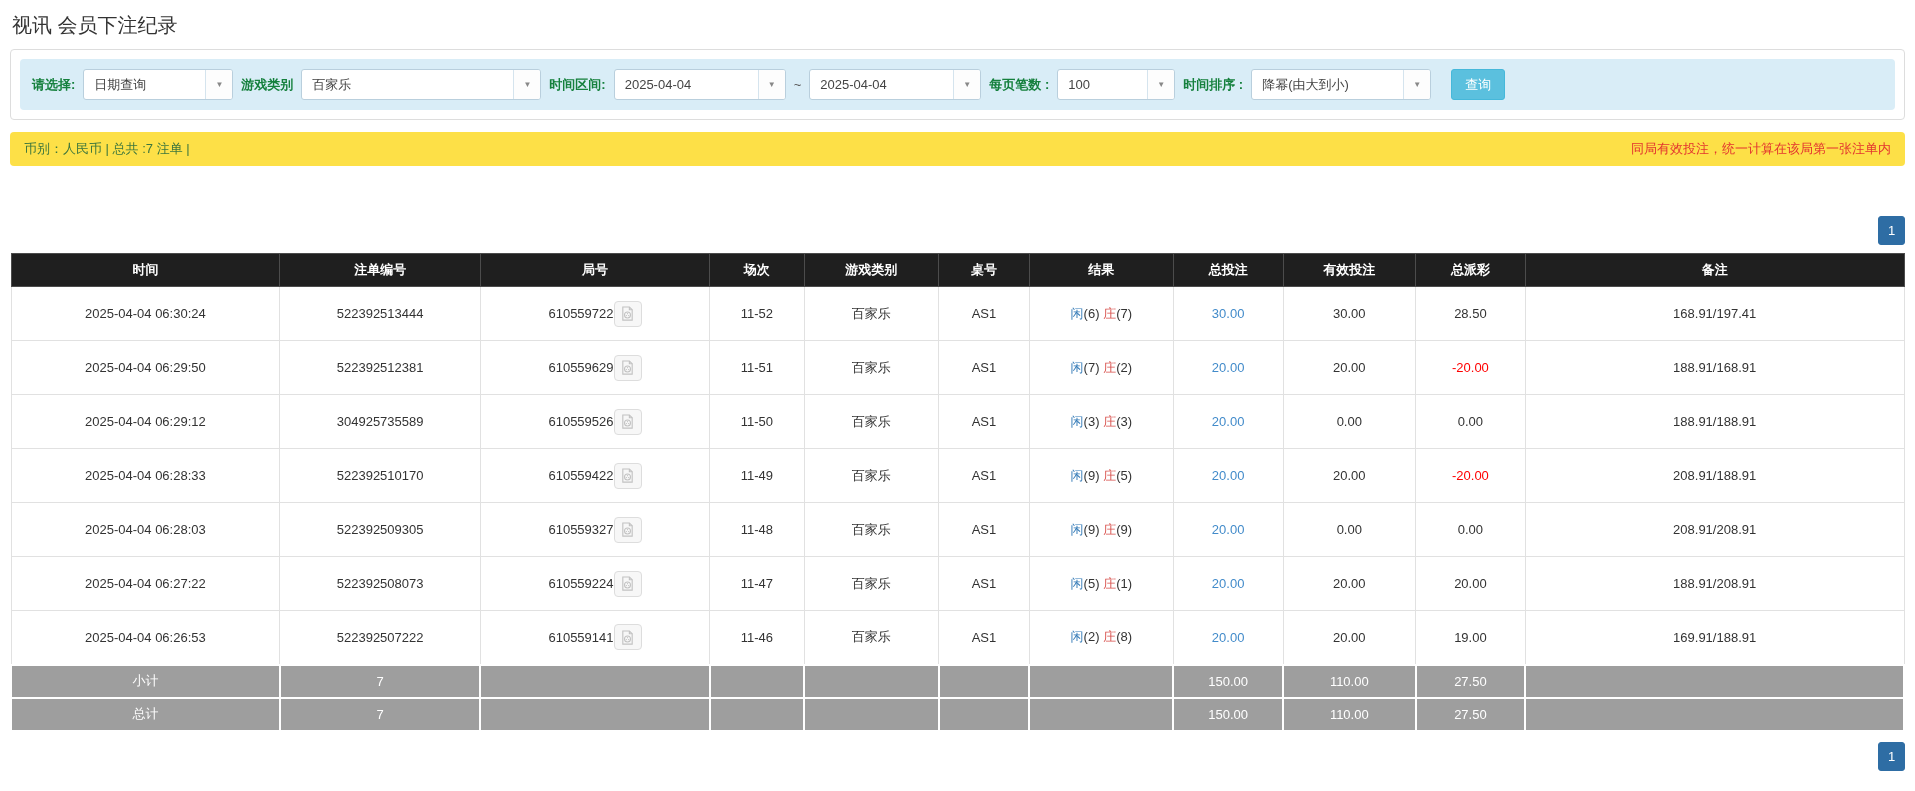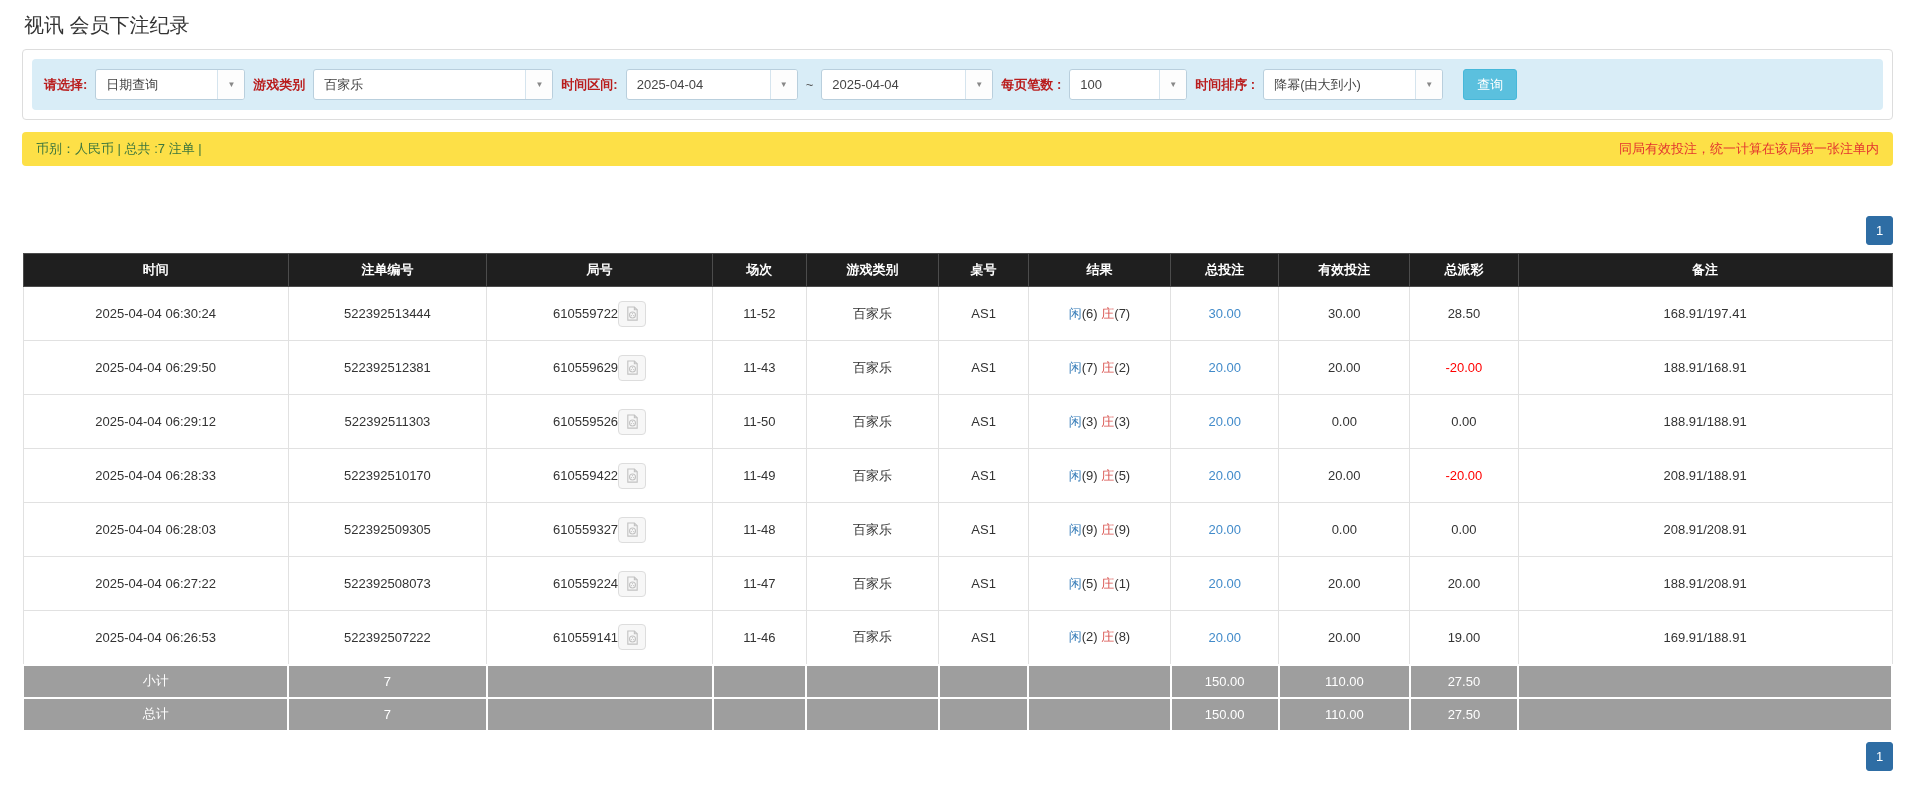--- a/index.html
+++ b/index.html
@@ -1,25 +1,25 @@
 <!DOCTYPE html>
 <html><head>
 <meta charset="utf-8">
 <style>
   * { box-sizing: border-box; margin: 0; padding: 0; }
   html,body { width: 1915px; height: 791px; background:#fff;
     font-family:"Liberation Sans","DejaVu Sans",sans-serif; color:#333; }
-  .page { padding: 8px 22px; }
+  .page { padding: 8px 10px; }
 
   .page-title { font-size: 20px; font-weight: 500; color:#333; padding: 4px 2px 10px 2px; }
 
   
   .filter-panel { border:1px solid #ddd; border-radius:4px; background:#fff; padding:9px; margin-bottom:12px; }
   .filter-bar { background:#d9edf7; border-radius:4px; padding:10px 12px; display:flex; align-items:center; gap:8px; }
-  .f-label { color:#b91c1c; font-weight:bold; font-size:13px; white-space:nowrap; }
+  .f-label { color:#15803d; font-weight:bold; font-size:13px; white-space:nowrap; }
   .combo { display:flex; align-items:stretch; background:#fff; border:1px solid #b9cfdd; border-radius:3px; height:31px; overflow:hidden; }
   .combo .combo-text { display:flex; align-items:center; padding:0 10px; font-size:13px; color:#444; flex:1; white-space:nowrap; }
   .combo .combo-arrow { width:27px; border-left:1px solid #d5e4ee; display:flex; align-items:center; justify-content:center; background:#fdfdfd; }
   .combo .combo-arrow span { color:#888; font-size:8px; line-height:1; }
   .w-select { width:150px;gap:20px; }
   .w-game { width:240px; }
   .w-date { width:172px; }
   .w-pp { width:118px; }
   .w-sort { width:180px; }
   .tilde { color:#555; font-size:13px; }
@@ -201,40 +201,40 @@
                   <path d="M3 1 L10 1 L13 4 L13 15 L3 15 Z" fill="none" stroke="#c2c2c2" stroke-width="1.2"></path>
                   <path d="M10 1 L10 4 L13 4" fill="none" stroke="#c2c2c2" stroke-width="1.2"></path>
                   <circle cx="8" cy="9.5" r="3.2" fill="none" stroke="#c2c2c2" stroke-width="1.1"></circle>
                   <circle cx="8" cy="8.2" r="0.7" fill="#c2c2c2"></circle>
                   <circle cx="6.8" cy="10.2" r="0.7" fill="#c2c2c2"></circle>
                   <circle cx="9.2" cy="10.2" r="0.7" fill="#c2c2c2"></circle>
                 </svg>
               </span>
             </span>
           </td>
-          <td>11-43</td>
+          <td>11-51</td>
           <td>百家乐</td>
           <td>AS1</td>
           <td>
             <span class="result-xian">闲</span><span>(7)</span>
             <span class="result-zhuang">庄</span><span>(2)</span>
           </td>
           <td>
             <span class="bet-link">20.00</span>
           </td>
           <td>20.00</td>
           <td>
             <span class="payout-neg">-20.00</span>
           </td>
           <td>188.91/168.91</td>
         </tr>
 
         <tr>
           <td>2025-04-04 06:29:12</td>
-          <td>522392511303</td>
+          <td>304925735589</td>
           <td>
             <span class="round-cell-inner">
               <span>610559526</span>
               <span class="icon-btn">
                 <svg width="15" height="15" viewBox="0 0 16 16">
                   <path d="M3 1 L10 1 L13 4 L13 15 L3 15 Z" fill="none" stroke="#c2c2c2" stroke-width="1.2"></path>
                   <path d="M10 1 L10 4 L13 4" fill="none" stroke="#c2c2c2" stroke-width="1.2"></path>
                   <circle cx="8" cy="9.5" r="3.2" fill="none" stroke="#c2c2c2" stroke-width="1.1"></circle>
                   <circle cx="8" cy="8.2" r="0.7" fill="#c2c2c2"></circle>
                   <circle cx="6.8" cy="10.2" r="0.7" fill="#c2c2c2"></circle>

